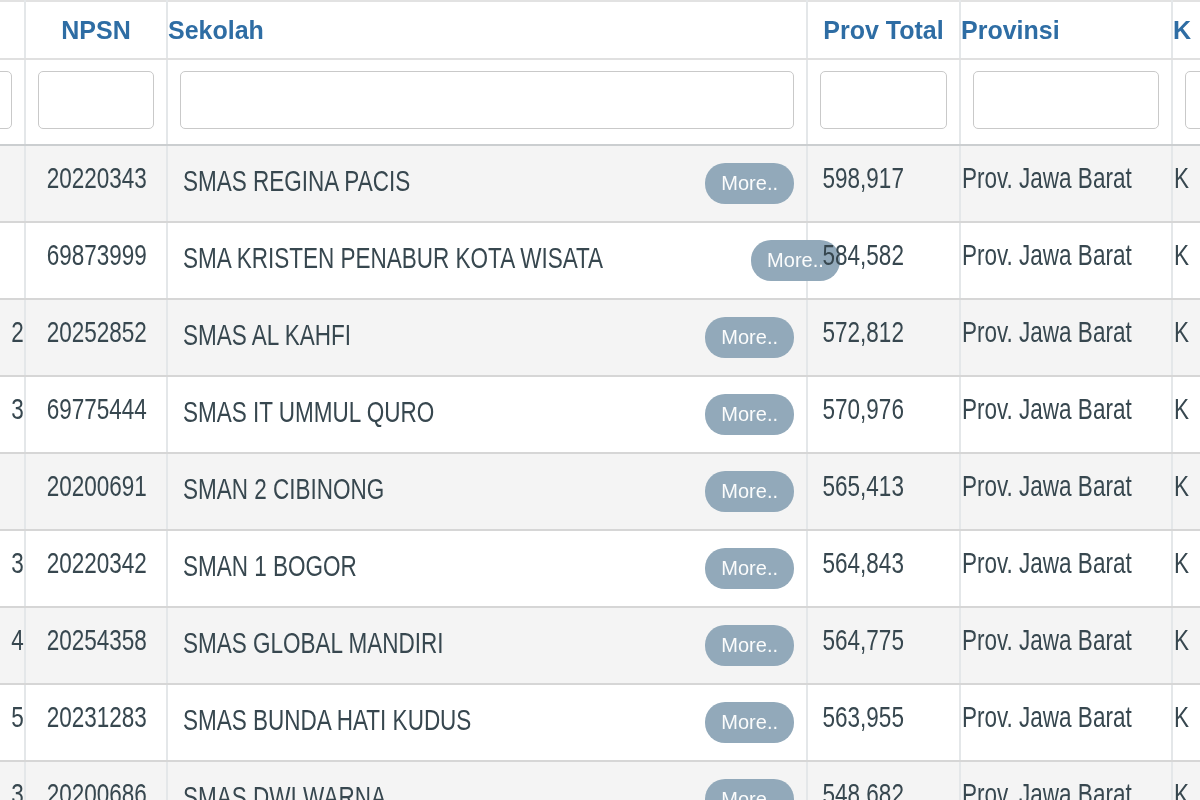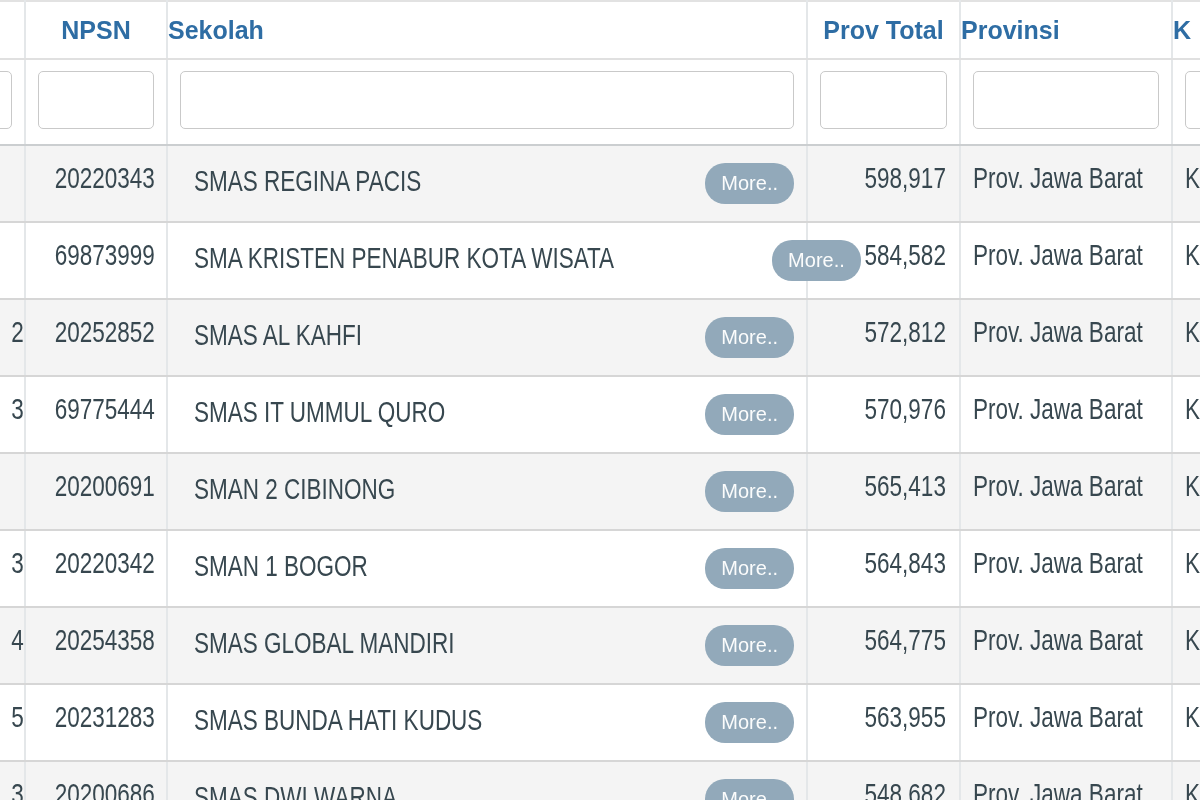--- a/index.html
+++ b/index.html
@@ -40,35 +40,35 @@
     margin:11px 12px 0 12px;width:calc(100% - 24px);
     border:1px solid #c9c9c9;border-radius:5px;background:#fff;
     font-size:24px;padding:0 10px;color:#37474f;outline:none;
   }
 
   
   tr.data-row{height:77px;background:#ffffff;}
   tr.data-row.stripe{background:#f4f4f4;}
   tr.data-row td{
     border-bottom:2px solid #d6d6d6;vertical-align:top;
-    padding:15px 0 0 12px;font-size:30px;color:#37474f;
+    padding:15px 0 0 1px;font-size:30px;color:#37474f;
     white-space:nowrap;overflow:visible;
   }
   .cond{display:inline-block;transform:scaleX(0.75);line-height:34px;}
   td.cell-rank{text-align:right;padding-right:16px;}
   td.cell-rank .cond{transform-origin:right center;}
   td.cell-npsn{text-align:center;}
   td.cell-npsn .cond{transform-origin:center center;}
   td.cell-sekolah{padding-top:13px;}
   td.cell-sekolah .cellflex{
     display:flex;justify-content:space-between;align-items:flex-start;
-    padding-left:14px;padding-right:12px;gap:18px;
+    padding-left:14px;padding-right:12px;gap:8px;
   }
   td.cell-sekolah .cond{transform-origin:left center;margin-top:3px;}
-  td.cell-nilai{text-align:right;}
+  td.cell-nilai{text-align:left;}
   td.cell-nilai .cond{transform-origin:center center;}
   td.cell-prov{text-align:center;padding-left:13px;}
   td.cell-prov .cond{transform-origin:left center;}
   td.cell-kota{text-align:left;padding-left:13px;}
   td.cell-kota .cond{transform-origin:left center;}
 
   button.more-btn{
     flex:none;border:none;cursor:pointer;
     background:#92a9ba;color:#fbfcfc;
     font-family:"Liberation Sans","DejaVu Sans",sans-serif;

